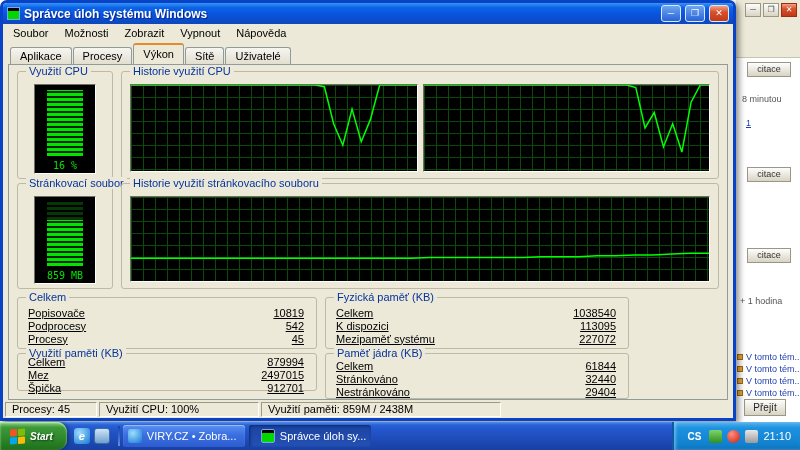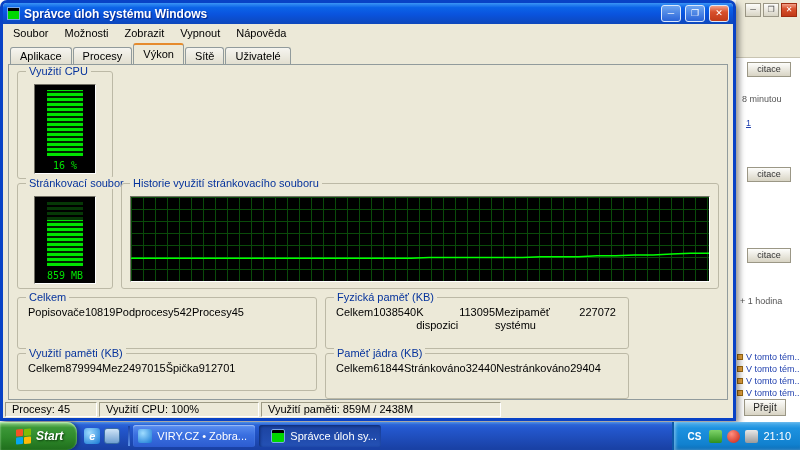--- a/index.html
+++ b/index.html
@@ -53,30 +53,30 @@
   .led-dim { flex:1; background:repeating-linear-gradient(to top,#063806 0 3px,#000 3px 5px); }
   .led-lit { width:100%; background:repeating-linear-gradient(to top,#00e400 0 3px,#002400 3px 5px); }
   .gauge-value { position:absolute; bottom:2px; left:0; right:0; text-align:center; color:#00e400; font-size:10px; font-family:"DejaVu Sans Mono", monospace; }
 
   .graph-row { position:absolute; left:8px; right:8px; top:12px; bottom:6px; display:flex; gap:5px; }
   .graph { position:relative; flex:1; background-color:#000; border:1px solid; border-color:#716f64 #fff #fff #716f64;
            background-image:linear-gradient(to right,#0a4a0a 1px,transparent 1px),linear-gradient(to bottom,#0a4a0a 1px,transparent 1px);
            background-size:12px 12px; overflow:hidden; }
   .graph svg { position:absolute; inset:0; width:100%; height:100%; }
 
-  .stat-rows { position:absolute; left:10px; right:12px; top:8px; bottom:2px; display:flex; flex-direction:row; justify-content:flex-start; }
+  .stat-rows { position:absolute; left:10px; right:12px; top:8px; bottom:2px; display:flex; flex-direction:column; justify-content:center;text-decoration:underline; }
   .stat-row { display:flex; justify-content:space-between; line-height:13px; }
 
   .statusbar { position:absolute; left:0; right:0; bottom:0; height:17px; background:#ece9d8; display:flex; align-items:stretch; padding:1px 2px; gap:2px; }
   .status-cell { border:1px solid; border-color:#9d9a84 #fff #fff #9d9a84; padding:0 6px; line-height:13px; white-space:nowrap; overflow:hidden; }
   .sc-1 { width:92px; } .sc-2 { width:160px; } .sc-3 { width:240px; }
 
   
   .taskbar { position:absolute; left:0; top:422px; width:800px; height:28px; display:flex; align-items:stretch; background:linear-gradient(180deg,#4f91e8 0%,#2b63d6 10%,#2458cf 22%,#1941a5 95%); z-index:10; }
-  .start-btn { flex:0 0 auto; display:flex; align-items:center; gap:5px; padding:0 14px 0 16px; border-radius:0 10px 10px 0; color:#fff; font-weight:bold; font-style:italic; font-size:12px; text-shadow:1px 1px 2px #0b3b0b;
+  .start-btn { flex:0 0 auto; display:flex; align-items:center; gap:5px; padding:0 14px 0 10px; border-radius:0 10px 10px 0; color:#fff; font-weight:bold; font-style:italic; font-size:10px; text-shadow:1px 1px 2px #0b3b0b;
                background:linear-gradient(180deg,#8fce84 0%,#3c9838 20%,#2f8a2b 55%,#1f6e1c 100%); box-shadow:inset 0 1px 2px #bff0b8, 2px 0 4px rgba(0,0,0,.35); }
   .win-flag { width:15px; height:15px; display:grid; grid-template-columns:1fr 1fr; grid-template-rows:1fr 1fr; gap:1px; transform:skewY(-4deg); }
   .win-flag span { border-radius:1px; }
   .wf-r{background:#f35325;} .wf-g{background:#81bc06;} .wf-b{background:#05a6f0;} .wf-y{background:#ffba08;}
   .quicklaunch { display:flex; align-items:center; gap:4px; padding:0 7px; }
   .ql-icon { width:16px; height:16px; border-radius:3px; color:#fff; font-size:11px; font-weight:bold; text-align:center; line-height:16px; }
   .ql-e { background:radial-gradient(circle at 35% 30%,#9fdcff,#1577d4); font-style:italic; }
   .ql-desk { background:linear-gradient(#cfe4f7,#6f9fd0); border:1px solid #3a6ea5; }
   .tb-sep { width:2px; margin:4px 1px; background:linear-gradient(#1941a5,#5d92e8); }
   .task-btn { width:122px; margin:3px 2px; border-radius:3px; display:flex; align-items:center; gap:5px; padding:0 5px; color:#fff;
@@ -165,20 +165,35 @@
       <span class="group-caption">Využití CPU</span>
       <div class="gauge-box">
         <div class="led-stack">
           <div class="led-dim"></div>
           <div class="led-lit" style="height: 100%;"></div>
         </div>
         <div class="gauge-value">16 %</div>
       </div>
     </div>
 
+    <div class="group g-cpuhist">
+      <span class="group-caption">Historie využití CPU</span>
+      <div class="graph-row">
+        <div class="graph">
+          <svg viewBox="0 0 100 100" preserveAspectRatio="none">
+              <polyline points="0.00,0 3.23,0 6.45,0 9.68,0 12.90,0 16.13,0 19.35,0 22.58,0 25.81,0 29.03,0 32.26,0 35.48,0 38.71,0 41.94,0 45.16,0 48.39,0 51.61,0 54.84,0 58.06,0 61.29,0 64.52,0 67.74,2 70.97,45 74.19,70 77.42,28 80.65,66 83.87,40 87.10,0 90.32,0 93.55,0 96.77,0 100.00,0" fill="none" stroke="#00ff00" stroke-width="1.5" vector-effect="non-scaling-stroke"></polyline>
+            </svg>
+        </div>
+        <div class="graph">
+          <svg viewBox="0 0 100 100" preserveAspectRatio="none">
+              <polyline points="0.00,0 3.23,0 6.45,0 9.68,0 12.90,0 16.13,0 19.35,0 22.58,0 25.81,0 29.03,0 32.26,0 35.48,0 38.71,0 41.94,0 45.16,0 48.39,0 51.61,0 54.84,0 58.06,0 61.29,0 64.52,0 67.74,0 70.97,0 74.19,3 77.42,50 80.65,32 83.87,72 87.10,45 90.32,78 93.55,20 96.77,0 100.00,0" fill="none" stroke="#00ff00" stroke-width="1.5" vector-effect="non-scaling-stroke"></polyline>
+            </svg>
+        </div>
+      </div>
+    </div>
 
     <div class="group g-pf">
       <span class="group-caption">Stránkovací soubor</span>
       <div class="gauge-box">
         <div class="led-stack">
           <div class="led-dim"></div>
           <div class="led-lit" style="height: 72%;"></div>
         </div>
         <div class="gauge-value">859 MB</div>
       </div>

